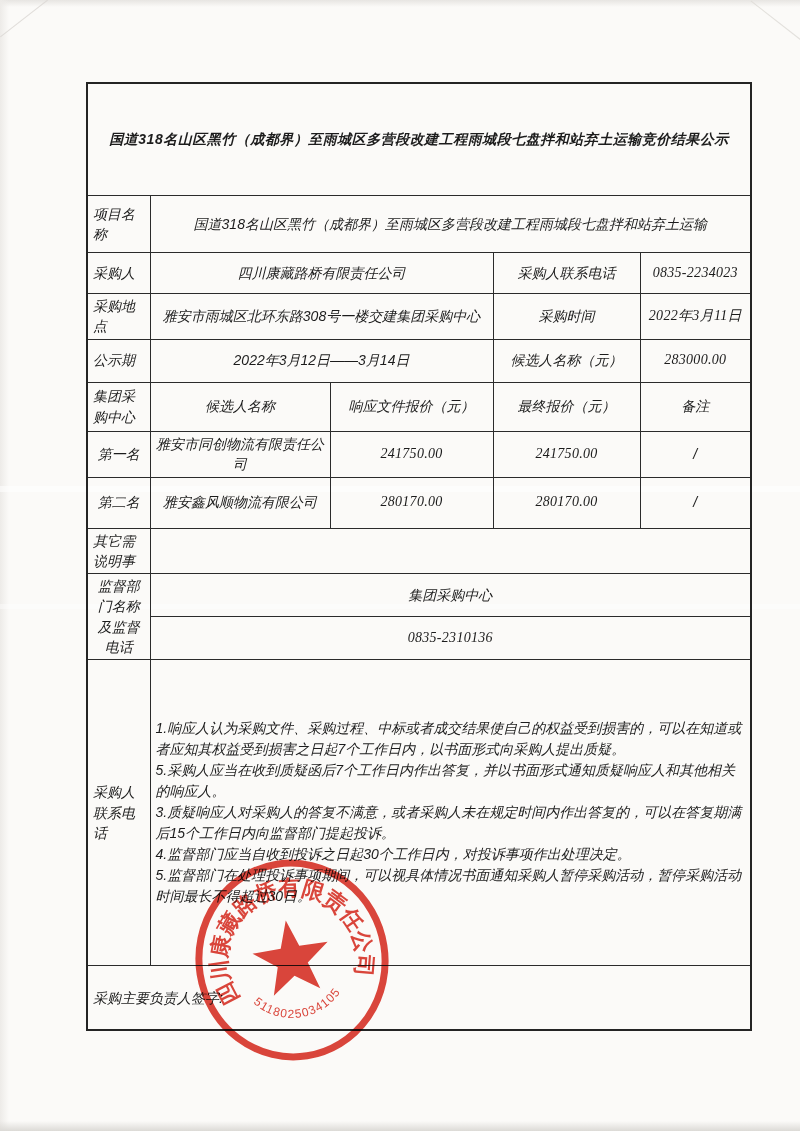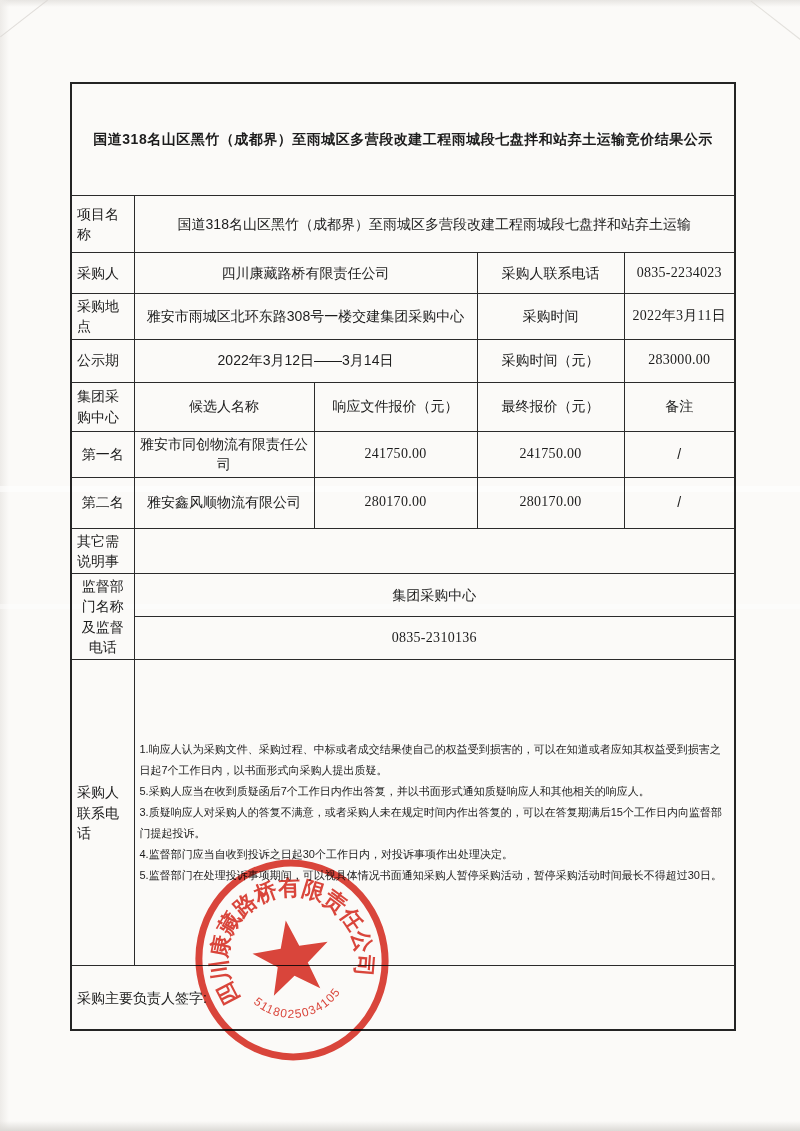--- a/index.html
+++ b/index.html
@@ -12,23 +12,24 @@
   
   .edge-top{position:absolute;left:0;top:0;width:800px;height:7px;background:linear-gradient(#e7e5e2,rgba(251,250,248,0));}
   .edge-left{position:absolute;left:0;top:0;width:9px;height:1131px;background:linear-gradient(90deg,#edebe8,rgba(251,250,248,0));}
   .edge-bottom{position:absolute;left:0;bottom:0;width:800px;height:10px;background:linear-gradient(rgba(251,250,248,0),#dcdad6);}
   .fold-tl{position:absolute;left:-6px;top:18px;width:60px;height:1px;background:#d9d6d2;transform:rotate(-38deg);opacity:.8;}
   .fold-tr{position:absolute;right:-8px;top:20px;width:64px;height:1px;background:#dcd9d5;transform:rotate(38deg);opacity:.8;}
   .scan-band1{position:absolute;left:0;top:486px;width:800px;height:6px;background:rgba(255,255,255,.55);}
   .scan-band2{position:absolute;left:0;top:604px;width:800px;height:5px;background:rgba(255,255,255,.4);}
 
   table.doc{
-    position:absolute;left:70px;top:82px;width:664px;
+    position:absolute;left:86px;top:82px;width:664px;
     border-collapse:collapse;table-layout:fixed;
     background:transparent;
+    font-style:italic;
   }
   table.doc td{
     border:1.5px solid #2b2b2b;
     font-size:14px;line-height:1.45;
     padding:2px 5px;
     vertical-align:middle;
     overflow:hidden;
     word-break:break-all;
   }
   table.doc{border:2px solid #242424;}
@@ -40,21 +41,21 @@
 
   .title-cell{
     text-align:center;font-weight:700;font-size:20px;line-height:35px;
     letter-spacing:.5px;padding:0 18px;
   }
   .lab{text-align:left;}
   .lab-c{text-align:center;}
   .val-l{text-align:center;}
   .c{text-align:center;}
   .num{font-family:"Liberation Serif","DejaVu Serif",serif;letter-spacing:.3px;}
-  .notice p{margin:0;font-size:11px;line-height:21px;text-align:left;}
+  .notice p{margin:0;font-size:14px;line-height:21px;text-align:left;}
   .sig-cell{text-align:left;padding-left:8px;font-size:15px;margin-left:20px;}
 
   svg.stamp{
     position:absolute;left:187px;top:848px;width:210px;height:224px;
     mix-blend-mode:multiply;pointer-events:none;
   }
 </style>
 </head>
 <body>
 
@@ -90,21 +91,21 @@
   </tr>
   <tr class="r3">
     <td class="lab">采购地点</td>
     <td colspan="2" class="val-l">雅安市雨城区北环东路308号一楼交建集团采购中心</td>
     <td class="c">采购时间</td>
     <td class="c num">2022年3月11日</td>
   </tr>
   <tr class="r4">
     <td class="lab">公示期</td>
     <td colspan="2" class="val-l">2022年3月12日——3月14日</td>
-    <td class="c">采购时间（元）</td>
+    <td class="c">候选人名称（元）</td>
     <td class="c num">283000.00</td>
   </tr>
   <tr class="r5">
     <td class="lab">集团采购中心</td>
     <td class="c">候选人名称</td>
     <td class="c">响应文件报价（元）</td>
     <td class="c">最终报价（元）</td>
     <td class="c">备注</td>
   </tr>
   <tr class="r6">

